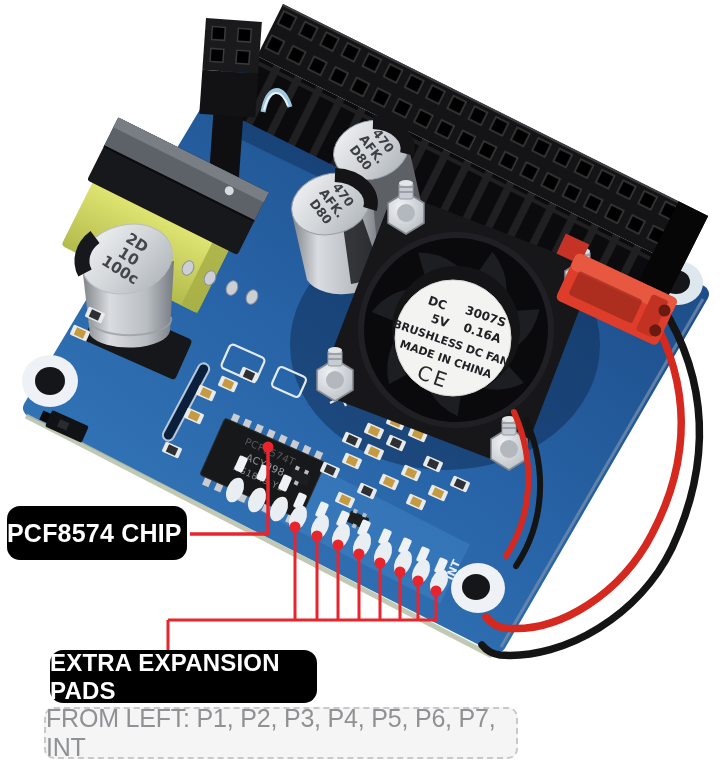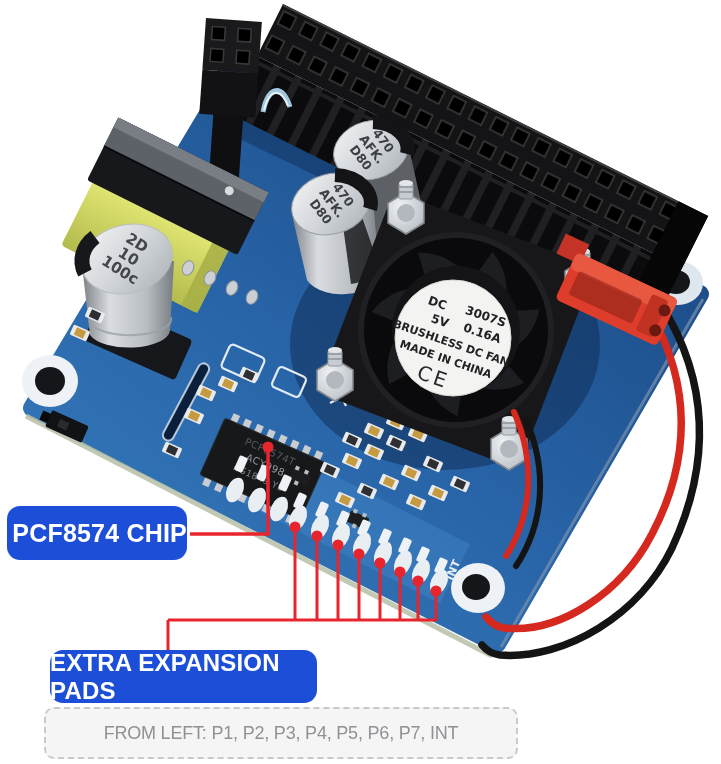--- a/index.html
+++ b/index.html
@@ -1,26 +1,26 @@
 <!DOCTYPE html>
 <html><head>
 <meta charset="utf-8">
 <style>
   html,body{margin:0;padding:0;background:#fff;}
   .stage{position:relative;width:721px;height:764px;background:#fff;overflow:hidden;
          font-family:"Liberation Sans", sans-serif;}
   .stage svg{position:absolute;left:0;top:0;}
-  .callout{position:absolute;display:flex;align-items:center;justify-content:flex-end;
-           background:#1d4ed8;color:#fff;font-weight:bold;border-radius:13px;
+  .callout{position:absolute;display:flex;align-items:center;justify-content:flex-start;
+           background:#000000;color:#fff;font-weight:bold;border-radius:13px;
            letter-spacing:0.2px;}
   .callout.chip{left:7px;top:506px;width:180px;height:54px;font-size:25px;}
   .callout.pads{left:50px;top:650px;width:267px;height:53px;font-size:24px;}
   .legend{position:absolute;left:44px;top:707px;width:474px;height:52px;
           background:#f5f5f5;border:2px dashed #c9c9c9;border-radius:10px;
-          color:#8f9194;font-size:18px;display:flex;align-items:center;justify-content:center;
+          color:#8f9194;font-size:25px;display:flex;align-items:center;justify-content:center;
           box-sizing:border-box;letter-spacing:-0.2px;}
   text{font-family:"DejaVu Sans","Liberation Sans",sans-serif;}
 </style>
 </head>
 <body>
 
 <div class="stage">
 
 <svg width="721" height="764" viewBox="0 0 721 764">
   <defs>

